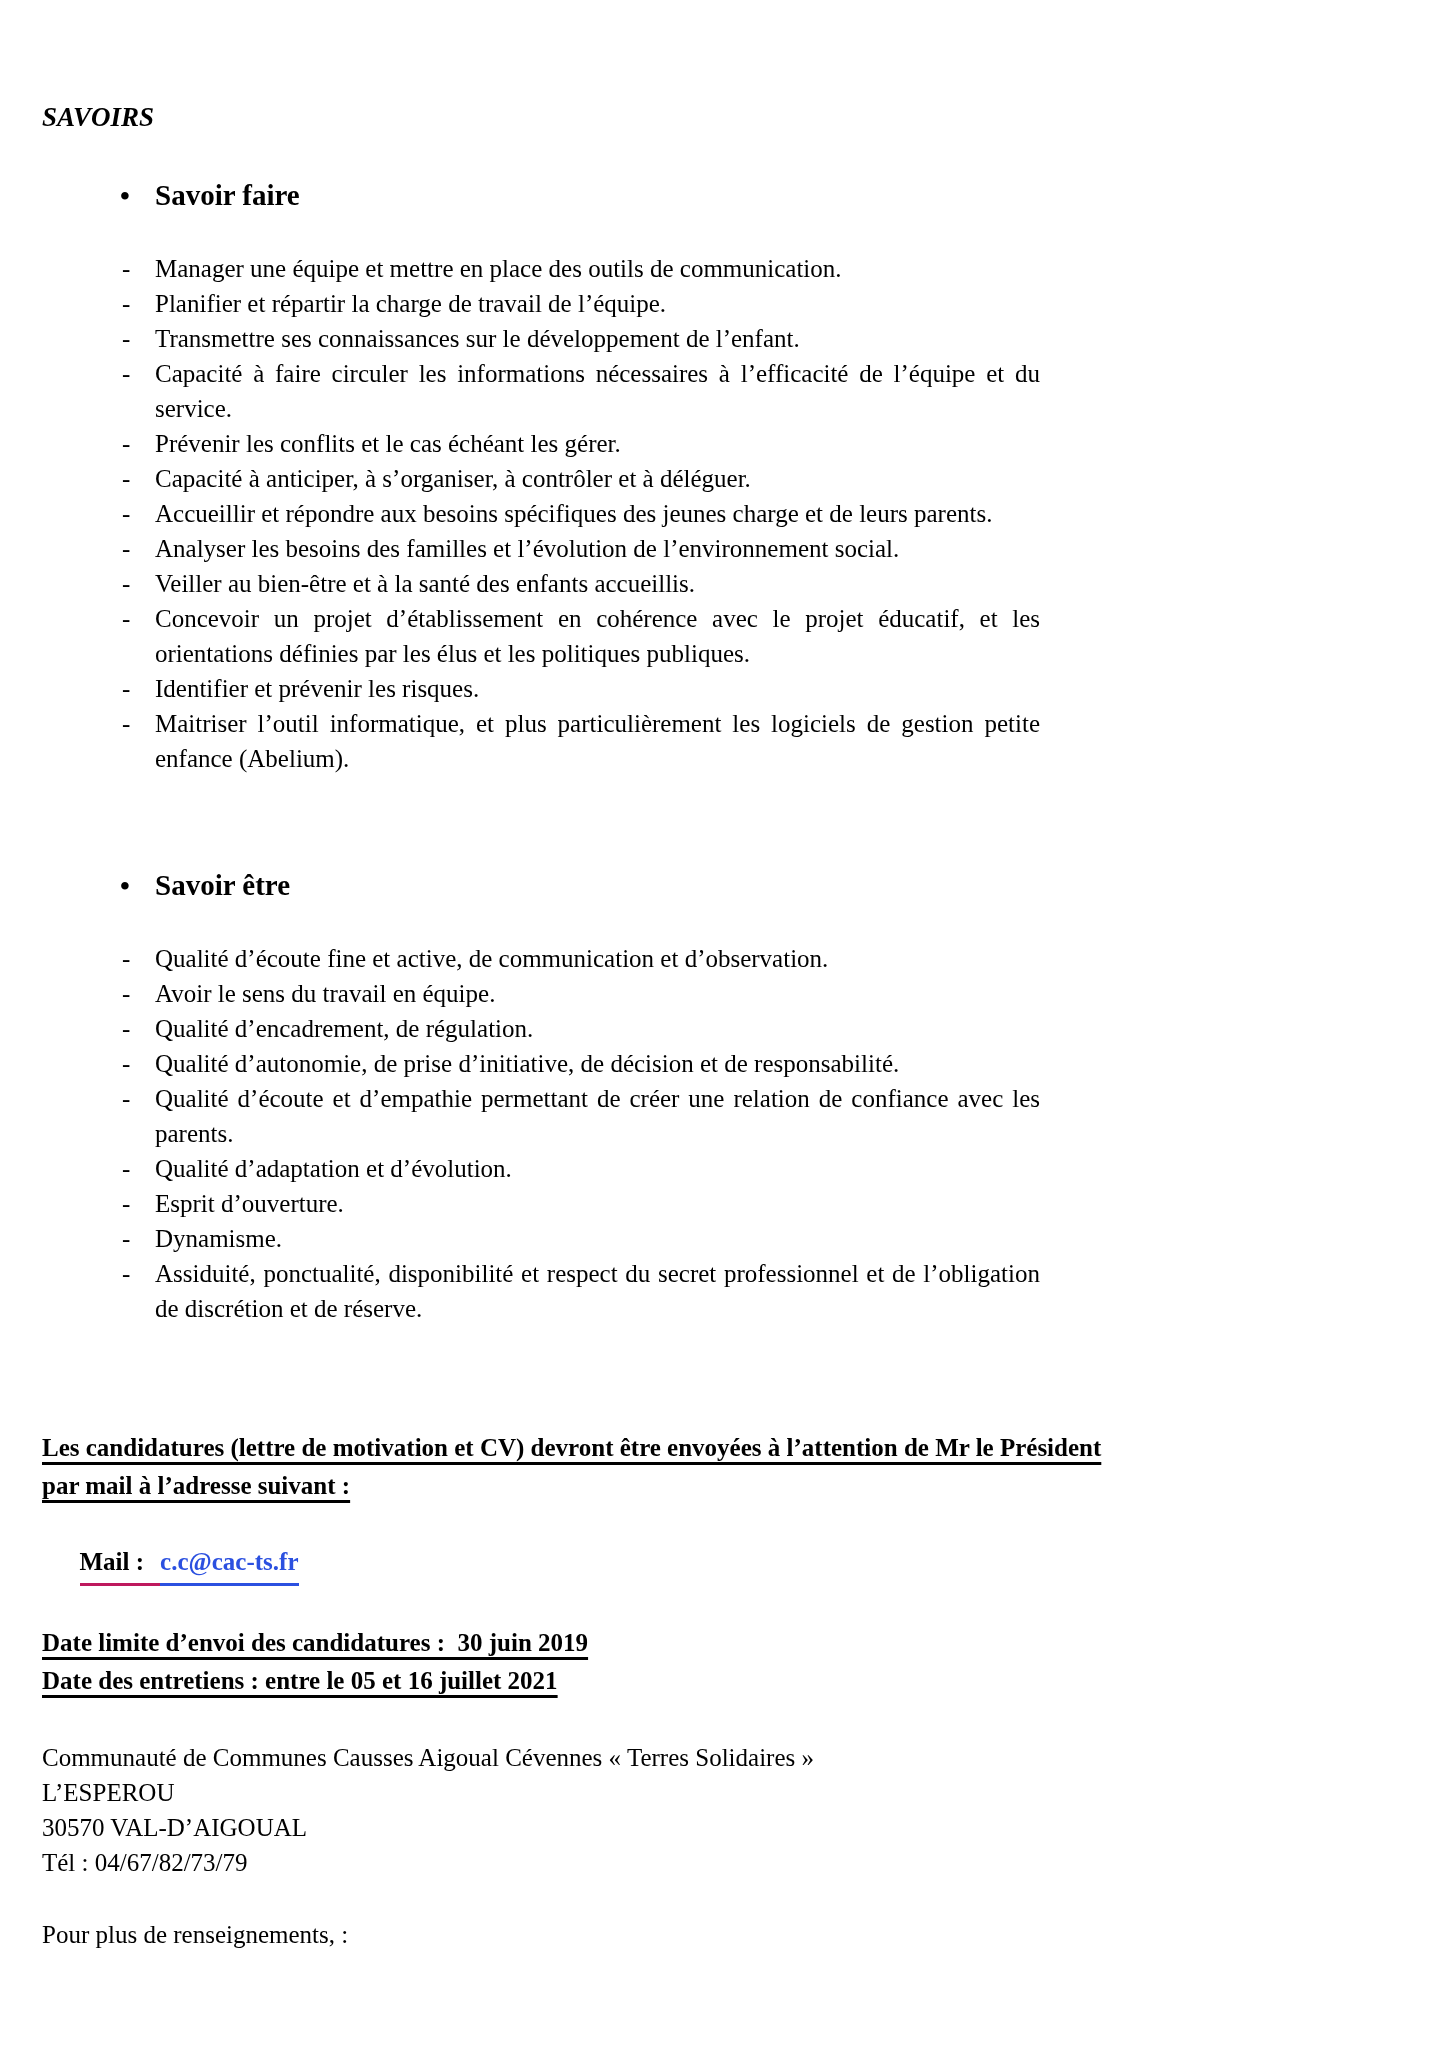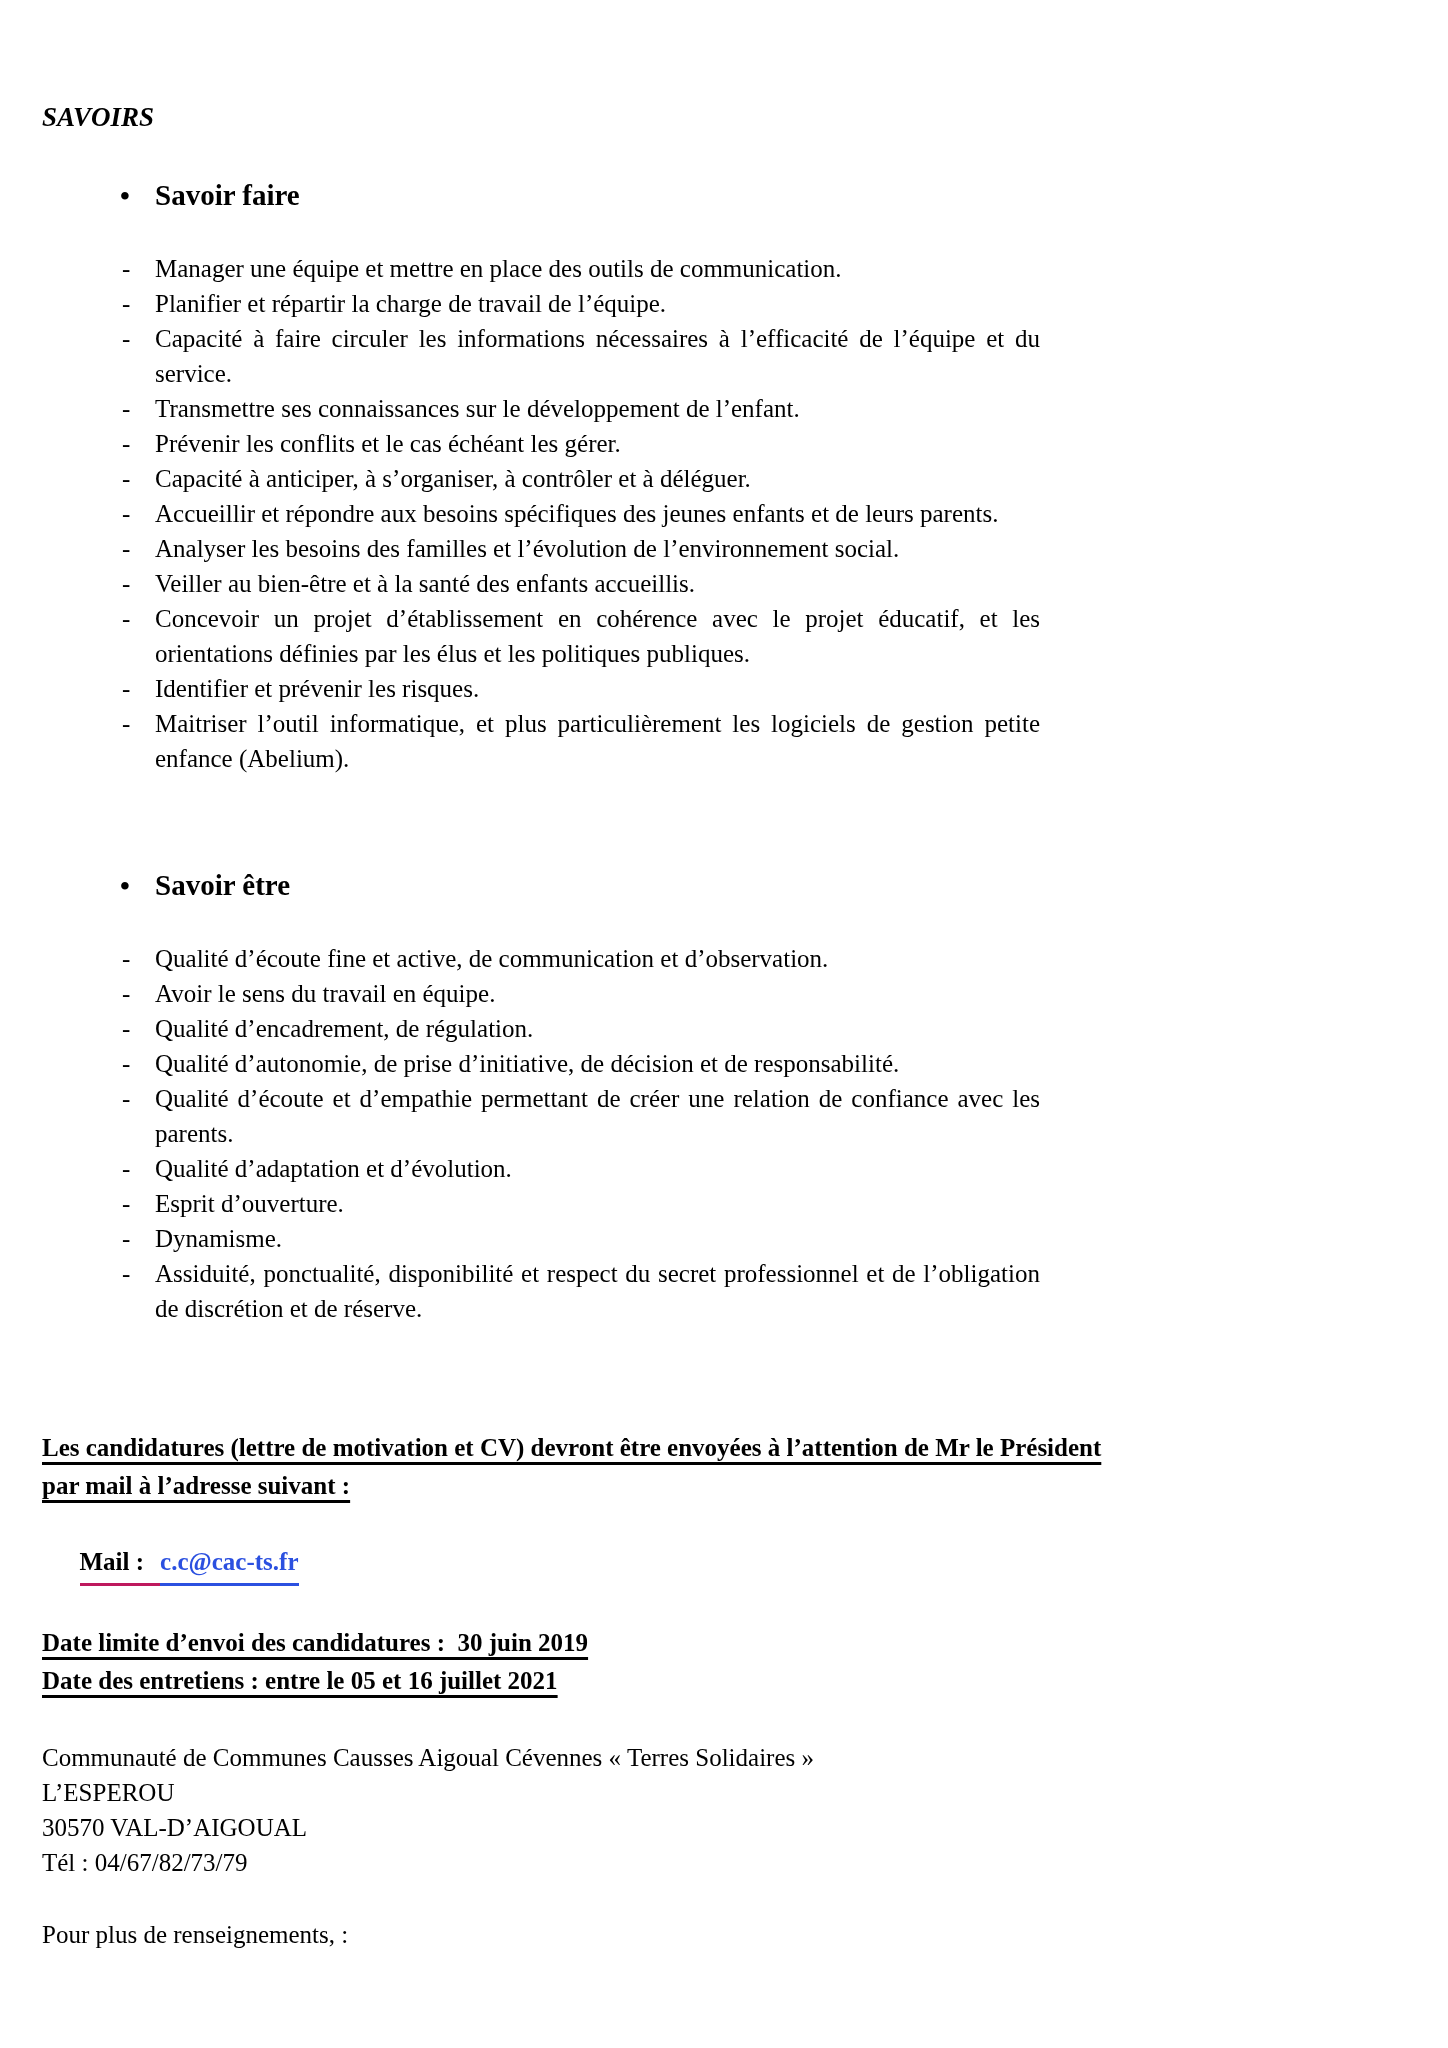--- a/index.html
+++ b/index.html
@@ -104,25 +104,25 @@
 
 <div class="content">
 
   <h1 class="doc-title">SAVOIRS</h1>
 
   <div class="bullet-heading">Savoir faire</div>
 
   <ul class="dash-list">
       <li>Manager une équipe et mettre en place des outils de communication.</li>
       <li>Planifier et répartir la charge de travail de l’équipe.</li>
+      <li>Transmettre ses connaissances sur le développement de l’enfant.</li>
       <li>Capacité à faire circuler les informations nécessaires à l’efficacité de l’équipe et du service.</li>
-      <li>Transmettre ses connaissances sur le développement de l’enfant.</li>
       <li>Prévenir les conflits et le cas échéant les gérer.</li>
       <li>Capacité à anticiper, à s’organiser, à contrôler et à déléguer.</li>
-      <li>Accueillir et répondre aux besoins spécifiques des jeunes enfants et de leurs parents.</li>
+      <li>Accueillir et répondre aux besoins spécifiques des jeunes charge et de leurs parents.</li>
       <li>Analyser les besoins des familles et l’évolution de l’environnement social.</li>
       <li>Veiller au bien-être et à la santé des enfants accueillis.</li>
       <li>Concevoir un projet d’établissement en cohérence avec le projet éducatif, et les orientations définies par les élus et les politiques publiques.</li>
       <li>Identifier et prévenir les risques.</li>
       <li>Maitriser l’outil informatique, et plus particulièrement les logiciels de gestion petite enfance (Abelium).</li>
     </ul>
 
   <div class="bullet-heading second">Savoir être</div>
 
   <ul class="dash-list">

